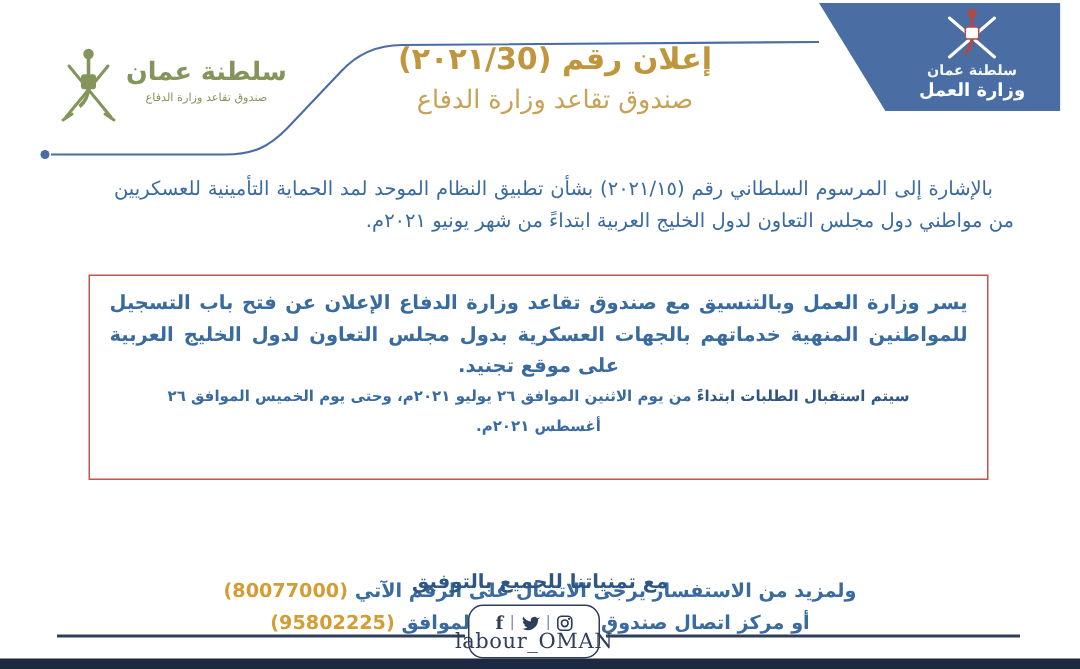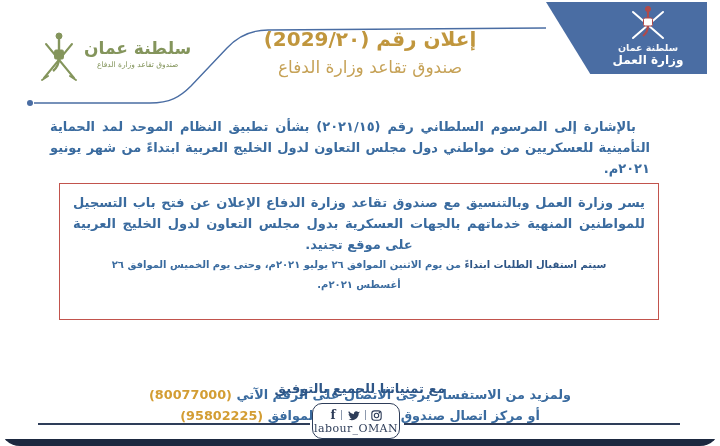--- a/index.html
+++ b/index.html
@@ -1,17 +1,17 @@
 <!DOCTYPE html>
 <html><head>
 <meta charset="utf-8">
 <style>
   html,body{margin:0;padding:0;background:#fff;}
   .page{position:relative;width:720px;height:446px;background:#ffffff;overflow:hidden;
-        font-family:"DejaVu Sans",sans-serif;border-radius:20px;}
+        font-family:"DejaVu Sans",sans-serif;}
   svg{display:block;}
 
   
   .deco{position:absolute;left:0;top:0;pointer-events:none;}
 
   
   .emblem-left{position:absolute;left:40px;top:30px;display:flex;align-items:flex-start;gap:6px;color:#84955c;}
   .emblem-left .txt{padding-top:8px;text-align:center;}
   .emblem-left .l1{font-size:17px;font-weight:bold;line-height:20px;letter-spacing:1px;}
   .emblem-left .l2{font-size:7.5px;line-height:10px;margin-top:2px;letter-spacing:.5px;}
@@ -23,22 +23,22 @@
 
   
   .banner{position:absolute;left:546px;top:2px;width:161px;height:72px;background:#4a6da3;
           clip-path:polygon(0 0,100% 0,100% 100%,27.5% 100%);}
   .banner-inner{position:absolute;left:46px;top:3px;width:112px;text-align:center;color:#ffffff;direction:rtl;}
   .banner-inner .b1{font-size:9.5px;line-height:12px;margin-top:1px;font-weight:bold;opacity:.95;}
   .banner-inner .b2{font-size:12px;line-height:13px;font-weight:bold;}
   .banner-inner svg{margin:0 auto;}
 
   
-  .intro{position:absolute;left:50px;top:116px;width:600px;margin:0;direction:rtl;
-         text-align:justify;text-indent:14px;font-size:13px;font-weight:bold;
+  .intro{position:absolute;left:76px;top:116px;width:600px;margin:0;direction:rtl;
+         text-align:justify;text-indent:14px;font-size:13px;font-weight:normal;
          line-height:21px;color:#3a6b9f;}
   .notice-box{position:absolute;left:59px;top:183px;width:572px;border:1.5px solid #c2544d;
               padding:8px 13px 24px 13px;background:#fff;}
   .announcement{margin:0;direction:rtl;text-align:justify;text-align-last:center;
                 font-size:13px;font-weight:bold;line-height:21px;color:#3a6b9f;}
   .website{text-align:center;font-size:13.5px;font-weight:bold;color:#c79c45;
            letter-spacing:1px;margin:5px 0 4px 0;}
   .period{margin:0;padding:0 18px;direction:rtl;text-align:center;font-size:10px;
           line-height:20px;color:#3a6b9f;font-weight:bold;}
   .period .lead{color:#2d5586;}
@@ -52,21 +52,21 @@
   
   .footer-line{position:absolute;top:423px;height:2px;background:#2e3d59;}
   .footer-line.left{left:38px;width:272px;}
   .footer-line.right{left:404px;width:276px;}
   .social-box{position:absolute;left:312px;top:403px;width:88px;height:36px;background:#fff;
               border:1.5px solid #2e3d59;border-radius:10px;box-sizing:border-box;
               display:flex;flex-direction:column;align-items:center;justify-content:center;gap:1px;}
   .icons{display:flex;align-items:center;gap:5px;height:13px;}
   .icons .sep{width:1px;height:10px;background:#8d99ad;}
   .fb{font-size:12px;font-weight:bold;color:#2e3d59;line-height:12px;font-family:"DejaVu Serif",serif;}
-  .handle{font-family:"DejaVu Serif",serif;font-size:11px;color:#2e3d59;letter-spacing:.4px;line-height:11px;}
+  .handle{font-family:"DejaVu Serif",serif;font-size:14px;color:#2e3d59;letter-spacing:.4px;line-height:11px;}
 
   .bottom-bar{position:absolute;left:0;bottom:0;width:720px;height:7px;background:#1d2940;}
 </style>
 </head>
 <body>
 
 <div class="page">
 
   <svg class="deco" width="720" height="446" viewBox="0 0 720 446">
     <circle cx="30" cy="103" r="3" fill="#4a6da3"></circle>
@@ -87,21 +87,21 @@
         <circle cx="19" cy="6" r="3"></circle>
       </g>
     </svg>
     <div class="txt">
       <div class="l1">سلطنة عمان</div>
       <div class="l2">صندوق تقاعد وزارة الدفاع</div>
     </div>
   </div>
 
   <div class="title-block">
-    <div class="title-l1">إعلان رقم (2029/٢٠)</div>
+    <div class="title-l1">إعلان رقم (٢٠٢١/30)</div>
     <div class="title-l2">صندوق تقاعد وزارة الدفاع</div>
   </div>
 
   <div class="banner">
     <div class="banner-inner">
       <svg width="46" height="36" viewBox="0 0 46 36">
         <g stroke="#ffffff" fill="none" stroke-width="2" stroke-linecap="round">
           <path d="M8 33 L38 7"></path>
           <path d="M38 33 L8 7"></path>
         </g>

